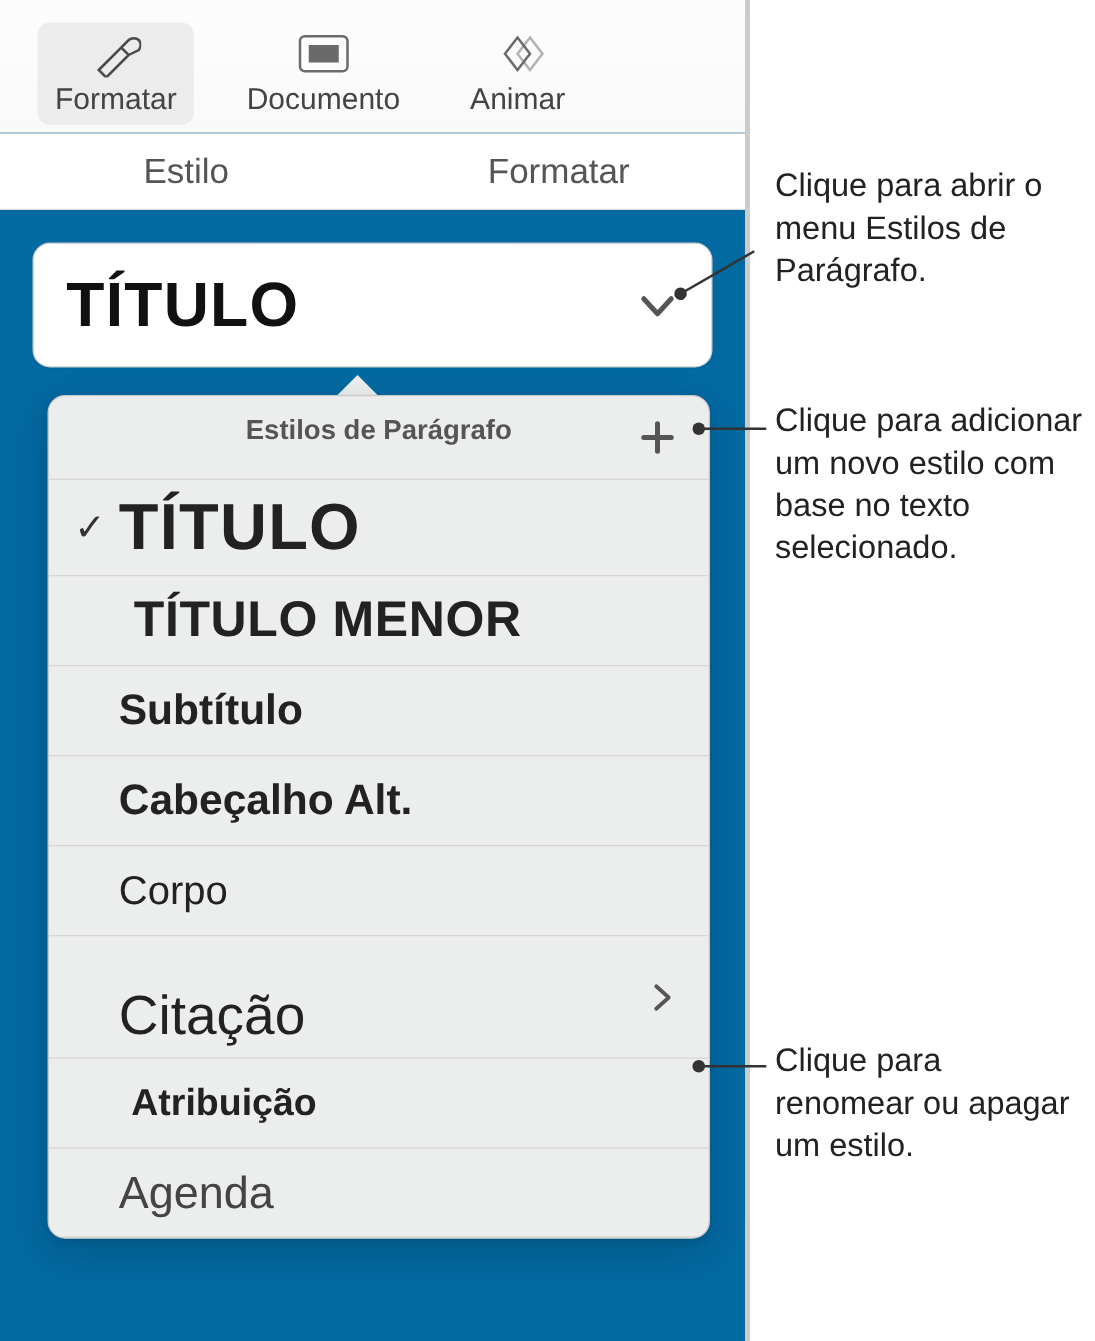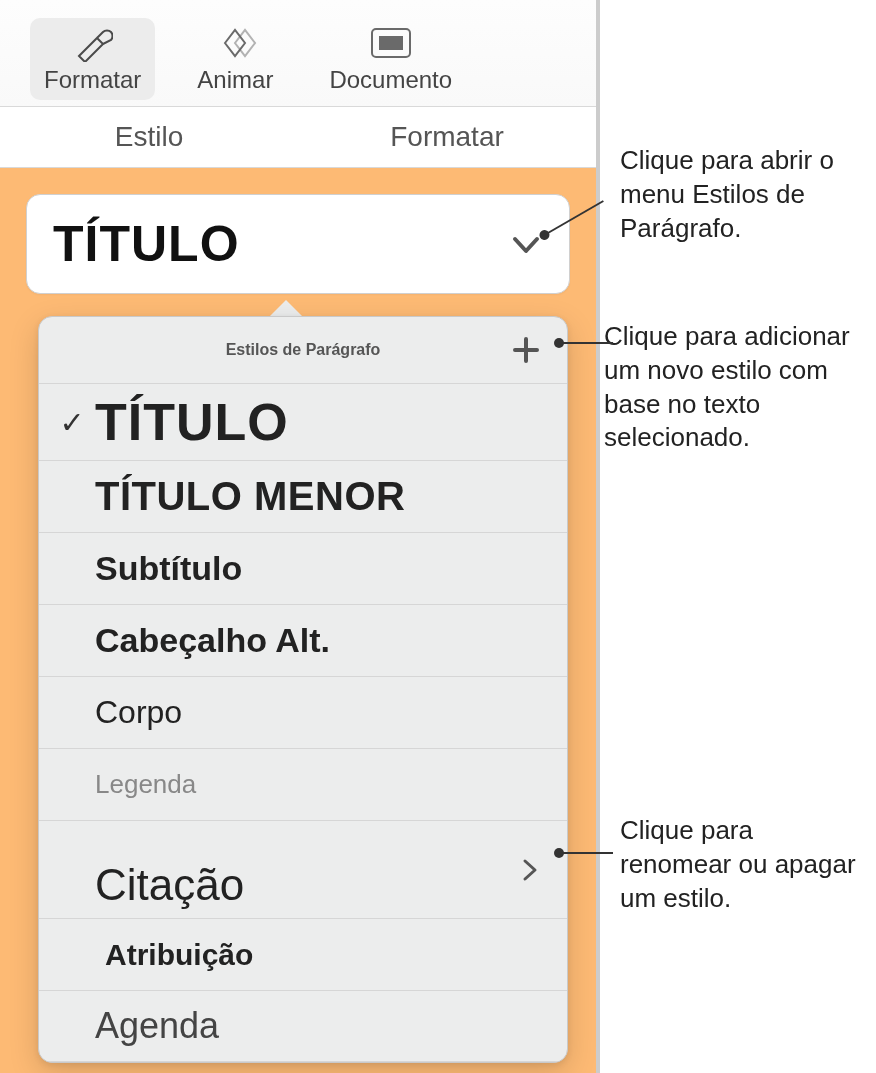--- a/index.html
+++ b/index.html
@@ -9,21 +9,21 @@
     width: 876px;
     height: 1073px;
     position: relative;
     overflow: hidden;
   }
   .panel {
     position: absolute;
     left: 0;
     top: 0;
     width: 600px;
-    background: #fdba74;
+    background: #0369a1;
     border-right: 4px solid #ccc;
     height: 1073px;
   }
   .toolbar {
     display: flex;
     gap: 28px;
     padding: 18px 30px 6px 30px;
     align-items: flex-end;
     background: linear-gradient(#fdfdfd,#f9f9f9);
     border-bottom: 1px solid #d9d9d9;
@@ -105,24 +105,23 @@
     top: 316px;
     width: 530px;
     background: #eceded;
     border: 1px solid #c9c9c9;
     border-radius: 14px;
     box-shadow: 0 10px 30px rgba(0,0,0,0.15), 0 2px 6px rgba(0,0,0,0.08);
     overflow: hidden;
   }
   .popover-header {
     display: flex;
-    align-items: center;
     justify-content: space-between;
     padding: 14px 22px 14px 22px;
-    font-size: 16px;
+    font-size: 22px;
     font-weight: 700;
     color: #555;
   }
   .popover-header .spacer { width:38px; }
   .popover-header .title { flex:1; text-align:center; }
   .plus-btn {
     width: 38px; height: 38px;
     display:flex; align-items:center; justify-content:center;
     cursor:pointer;
   }
@@ -143,21 +142,21 @@
     color:#333;
     font-size: 30px;
   }
   .style-label { flex:1; color:#222; }
   .arrow-col {
     width: 30px;
     display:flex; align-items:center; justify-content:center;
     color:#555;
   }
   .st-titulo { font-size: 52px; font-weight: 900; letter-spacing:1px; }
-  .st-titulo-menor { font-size: 40px; font-weight: 900; letter-spacing:0.5px; }
+  .st-titulo-menor { font-size: 40px; font-weight: 900; letter-spacing:0.5px;margin-left:12px; }
   .st-subtitulo { font-size: 34px; font-weight: 700; }
   .st-subtitulo-alt { font-size: 34px; font-weight: 800; }
   .st-corpo { font-size: 32px; font-weight: 400; }
   .st-legenda { font-size: 26px; font-weight: 400; color:#888; }
   .st-citacao { font-size: 44px; font-weight: 500; margin-top: 31px; }
   .st-atribuicao { font-size: 30px; font-weight: 700; margin-left: 10px; }
   .st-cabecalho { font-size: 30px; font-weight: 800; }
   .st-agenda { font-size: 36px; font-weight: 400; color:#444; }
 
   .callout {
@@ -190,35 +189,35 @@
     <div class="toolbar-item active">
       <span class="icon">
         <svg width="40" height="38" viewBox="0 0 40 38">
             <path d="M6 32 L24 14 L30 20 L12 38 Z M24 14 L30 8 C32 6 36 6 38 8 C40 10 40 14 38 16 L30 20"></path>
           </svg>
       </span>
       <span>Formatar</span>
     </div>
     <div class="toolbar-item">
       <span class="icon">
+        <svg width="44" height="34" viewBox="0 0 44 34">
+            <rect x="3" y="3" width="38" height="28" rx="4"></rect>
+            <rect x="10" y="10" width="24" height="14" fill="#6a6a6a" stroke="none"></rect>
+          </svg>
+      </span>
+      <span>Documento</span>
+    </div>
+    <div class="toolbar-item">
+      <span class="icon">
         <svg width="48" height="38" viewBox="0 0 48 38">
             <path d="M14 19 L24 6 L34 19 L24 32 Z"></path>
             <path d="M24 19 L34 6 L44 19 L34 32 Z" opacity="0.5"></path>
           </svg>
       </span>
       <span>Animar</span>
-    </div>
-    <div class="toolbar-item">
-      <span class="icon">
-        <svg width="44" height="34" viewBox="0 0 44 34">
-            <rect x="3" y="3" width="38" height="28" rx="4"></rect>
-            <rect x="10" y="10" width="24" height="14" fill="#6a6a6a" stroke="none"></rect>
-          </svg>
-      </span>
-      <span>Documento</span>
     </div>
   </div>
 
   <div class="tabs">
     <div class="tab">Estilo</div>
     <div class="tab">Formatar</div>
   </div>
 
   <div class="style-selector">
     <span class="current">TÍTULO</span>
@@ -262,25 +261,20 @@
           <span class="style-label st-subtitulo-alt">Cabeçalho Alt.</span>
           <span class="arrow-col"></span>
         </div>
         <div class="style-row">
           <span class="check-col"></span>
           <span class="style-label st-corpo">Corpo</span>
           <span class="arrow-col"></span>
         </div>
         <div class="style-row">
           <span class="check-col"></span>
-          <span class="style-label st-legenda">Legenda</span>
-          <span class="arrow-col"></span>
-        </div>
-        <div class="style-row">
-          <span class="check-col"></span>
           <span class="style-label st-citacao">Citação</span>
           <span class="arrow-col">
             <svg width="16" height="24" viewBox="0 0 16 24">
               <path d="M3 3 L13 12 L3 21" fill="none" stroke="#555" stroke-width="3" stroke-linecap="round" stroke-linejoin="round"></path>
             </svg>
           </span>
         </div>
         <div class="style-row">
           <span class="check-col"></span>
           <span class="style-label st-atribuicao">Atribuição</span>
@@ -289,20 +283,20 @@
         <div class="style-row">
           <span class="check-col"></span>
           <span class="style-label st-agenda">Agenda</span>
           <span class="arrow-col"></span>
         </div>
       </div>
   </div>
 
 </div>
 
-<div class="callout" style="left:620px; top:144px;">Clique para abrir o menu Estilos de Parágrafo.</div>
+<div class="callout" style="left:620px; top:132px;">Clique para abrir o menu Estilos de Parágrafo.</div>
 <div class="callout-line" style="left:541px; top:236px; width:72px; transform-origin:left center; transform:rotate(-30deg);"></div>
 
-<div class="callout" style="left:604px; top:320px;">Clique para adicionar um novo estilo com base no texto selecionado.</div>
+<div class="callout" style="left:620px; top:320px;">Clique para adicionar um novo estilo com base no texto selecionado.</div>
 <div class="callout-line" style="left:555px; top:342px; width:58px;"></div>
 
-<div class="callout" style="left:620px; top:814px;">Clique para renomear ou apagar um estilo.</div>
+<div class="callout" style="left:620px; top:832px;">Clique para renomear ou apagar um estilo.</div>
 <div class="callout-line" style="left:555px; top:852px; width:58px;"></div>
 
 </body></html>

